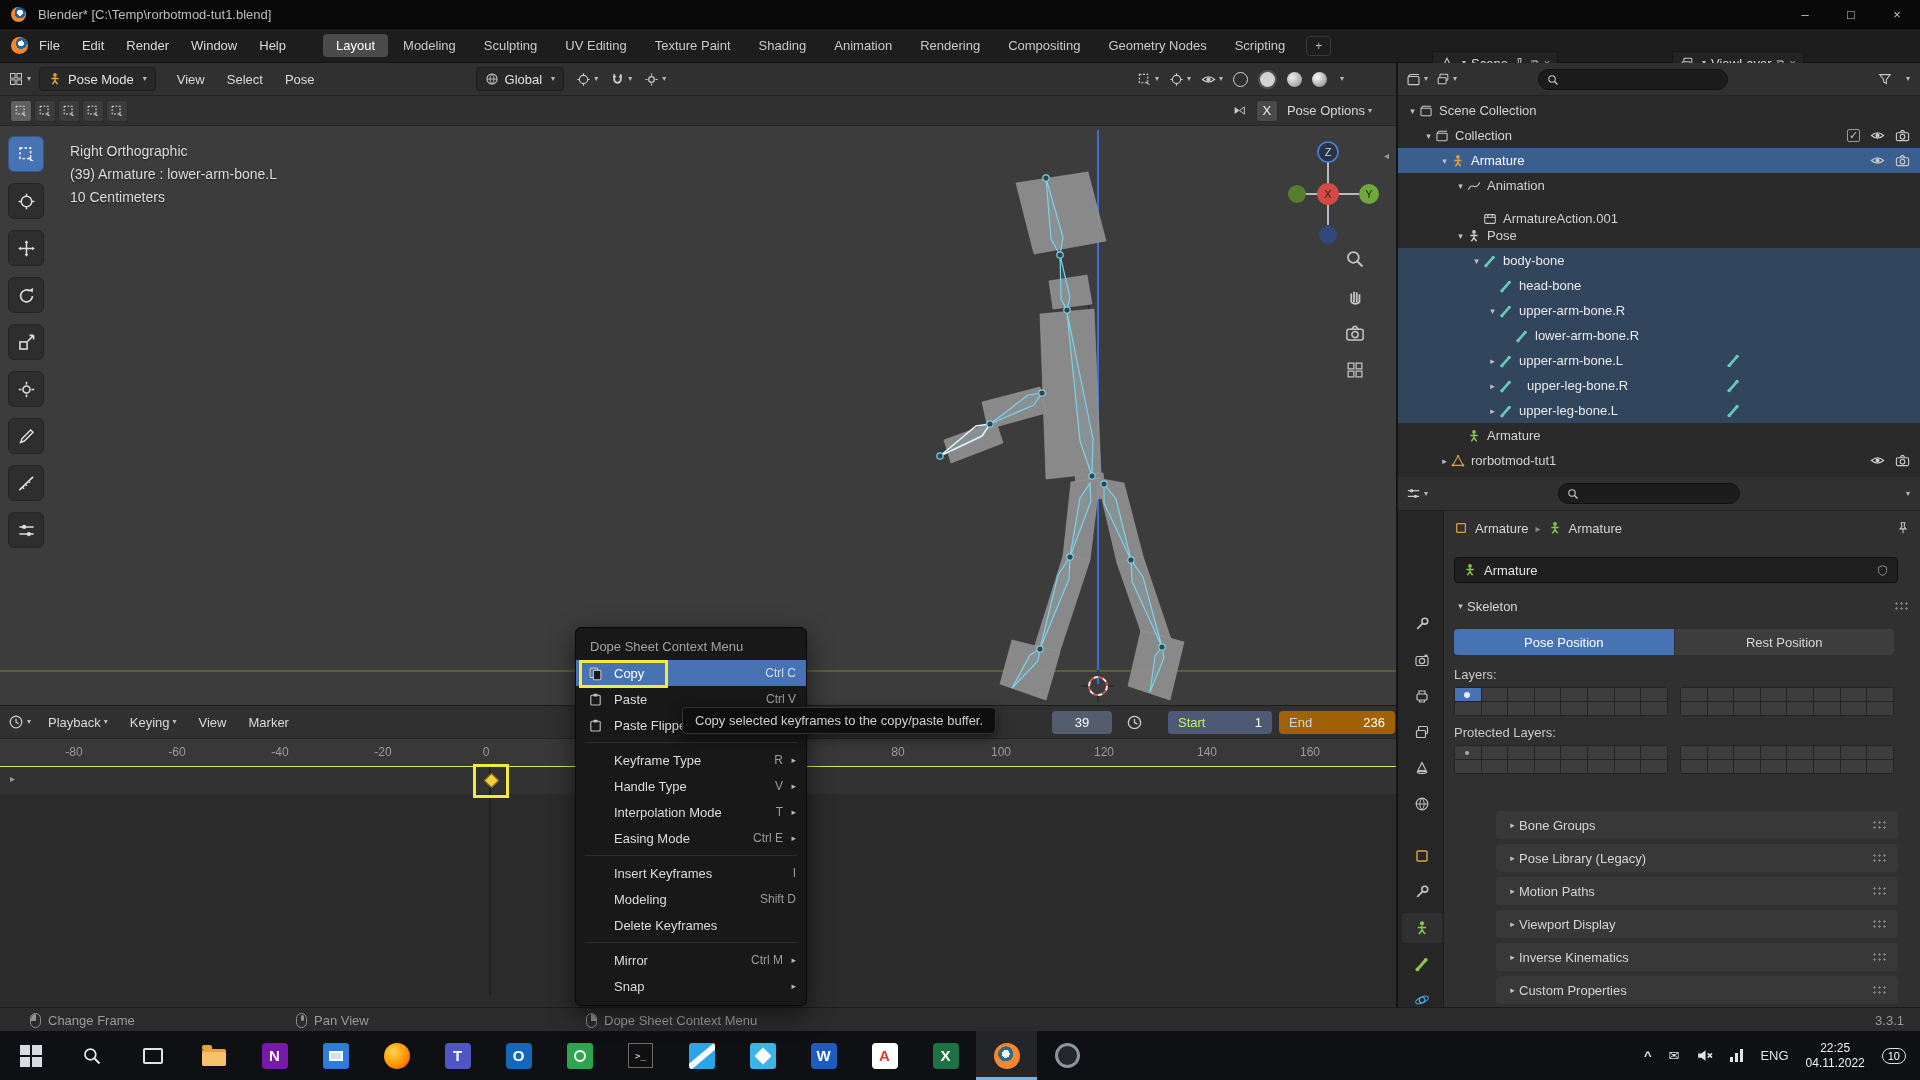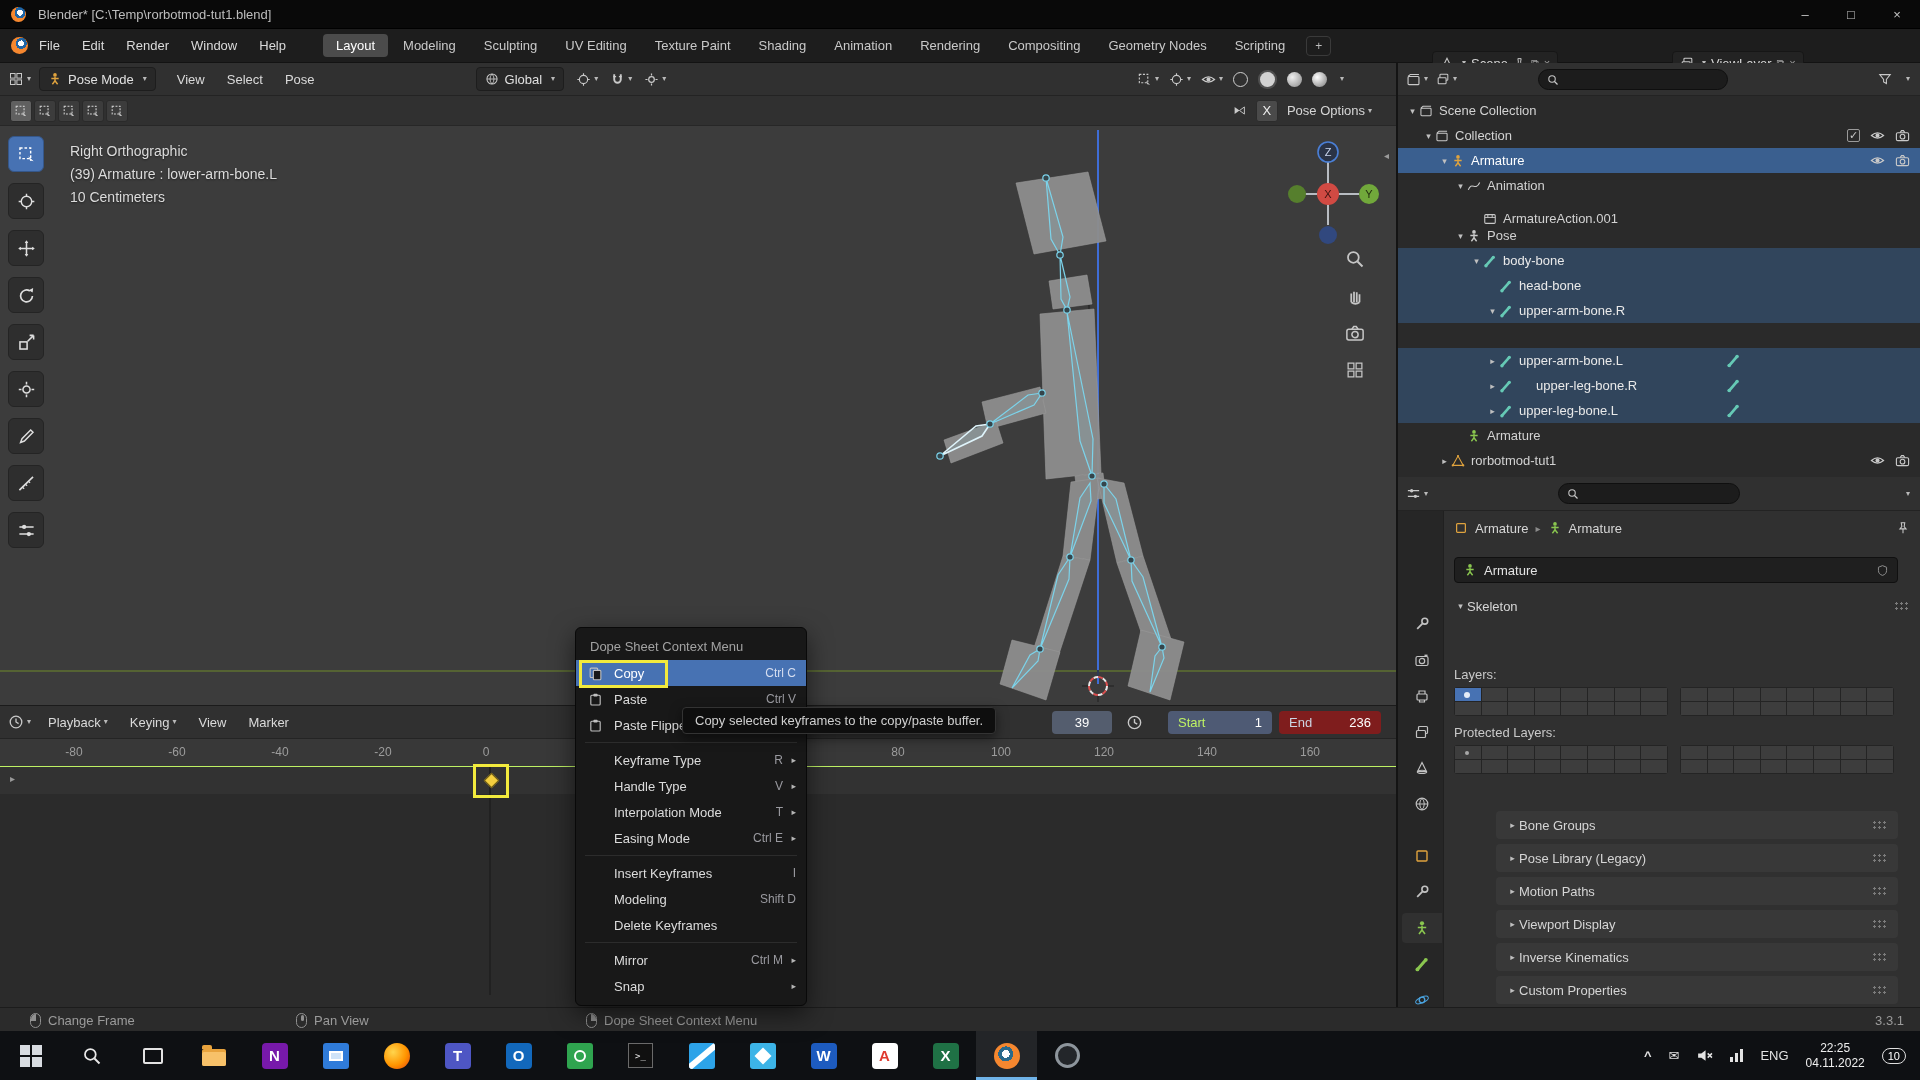--- a/index.html
+++ b/index.html
@@ -637,21 +637,21 @@
     <div class="abs fval" style="left:1052px;top:5px;width:60px;background:#545d6e">39</div>
     <span class="abs icw" style="left:1126px;top:8px">
         <svg class="ic" width="17" height="17">
           <use href="#i-clock"></use>
         </svg>
       </span>
     <div class="abs frange" style="left:1168px;top:5px;width:104px;background:#4e5a74">
       <span style="color:#bef264">Start</span>
       <span>1</span>
     </div>
-    <div class="abs frange" style="left:1279px;top:5px;width:102px;background:#7f1d1d">
+    <div class="abs frange" style="left:1279px;top:5px;width:116px;background:#a16207">
       <span style="color:#cdd5e3">End</span>
       <span>236</span>
     </div>
   </div>
 
   <div id="ds-ruler">
     <span class="rlabel" style="left:74px">-80</span>
     <span class="rlabel" style="left:177px">-60</span>
     <span class="rlabel" style="left:280px">-40</span>
     <span class="rlabel" style="left:383px">-20</span>
@@ -882,20 +882,28 @@
     </div>
     <div class="ol-row sel" style="top:202px;padding-left:88px">
       <span class="exp">▾</span>
         <span class="icw" style="color:#66c9b5">
           <svg class="ic" width="14" height="14">
             <use href="#i-bone"></use>
           </svg>
         </span>
       <span style="margin-left:6px">upper-arm-bone.R</span>
     </div>
+    <div class="ol-row sel" style="top:227px;padding-left:117px">
+      <span class="icw" style="color:#66c9b5">
+          <svg class="ic" width="14" height="14">
+            <use href="#i-bone"></use>
+          </svg>
+        </span>
+      <span style="margin-left:6px">lower-arm-bone.R</span>
+    </div>
     <div class="ol-row sel" style="top:252px;padding-left:88px">
       <span class="exp">▸</span>
         <span class="icw" style="color:#66c9b5">
           <svg class="ic" width="14" height="14">
             <use href="#i-bone"></use>
           </svg>
         </span>
       <span style="margin-left:6px">upper-arm-bone.L</span>
       <span class="ol-right" style="left:328px">
           <span class="icw" style="color:#66c9b5">
@@ -905,21 +913,21 @@
           </span>
         </span>
     </div>
     <div class="ol-row sel" style="top:277px;padding-left:88px">
       <span class="exp">▸</span>
         <span class="icw" style="color:#66c9b5">
           <svg class="ic" width="14" height="14">
             <use href="#i-bone"></use>
           </svg>
         </span>
-      <span style="margin-left:23px">upper-leg-bone.R</span>
+      <span style="margin-left:14px">upper-leg-bone.R</span>
       <span class="ol-right" style="left:328px">
           <span class="icw" style="color:#66c9b5">
             <svg class="ic" width="15" height="15">
               <use href="#i-bone"></use>
             </svg>
           </span>
         </span>
     </div>
     <div class="ol-row sel" style="top:302px;padding-left:88px">
       <span class="exp">▸</span>
@@ -1076,20 +1084,24 @@
       <span class="icw" style="margin-left:auto;color:#8f8f8f">
           <svg class="ic" width="13" height="13">
             <use href="#i-shield"></use>
           </svg>
         </span>
     </div>
     <div class="flex" style="position:absolute;left:0;top:82px;right:0;height:26px;padding:0 10px">
       <span class="exp">▾</span>
       <span>Skeleton</span>
       <span class="grip"></span>
+    </div>
+    <div class="flex" style="position:absolute;left:10px;top:118px;width:440px;height:26px;border-radius:4px;overflow:hidden;gap:1px">
+      <span class="pbtn active">Pose Position</span>
+      <span class="pbtn">Rest Position</span>
     </div>
     <div style="position:absolute;left:10px;top:156px;color:#c9c9c9">Layers:</div>
     <div class="lgrid" style="left:10px;top:176px">
       <i class="lc on"></i>
       <i class="lc"></i>
         <i class="lc"></i>
         <i class="lc"></i>
         <i class="lc"></i>
         <i class="lc"></i>
         <i class="lc"></i>

